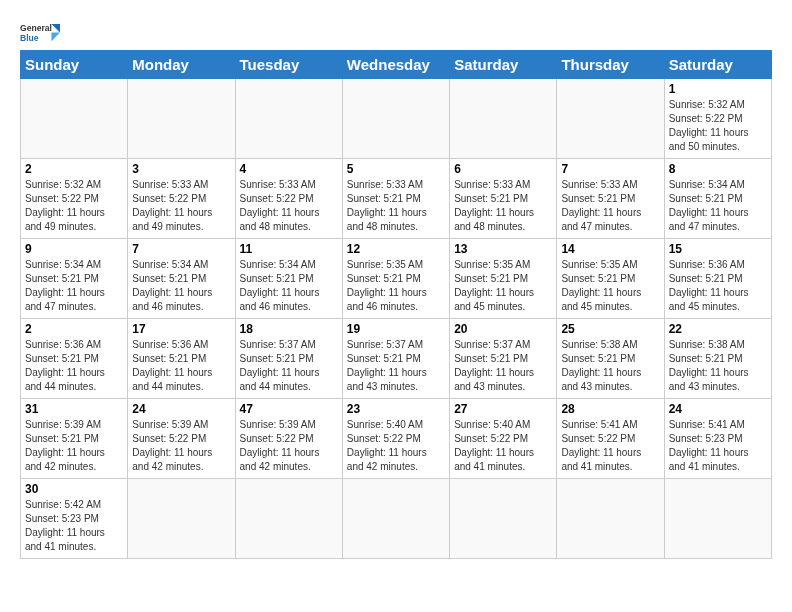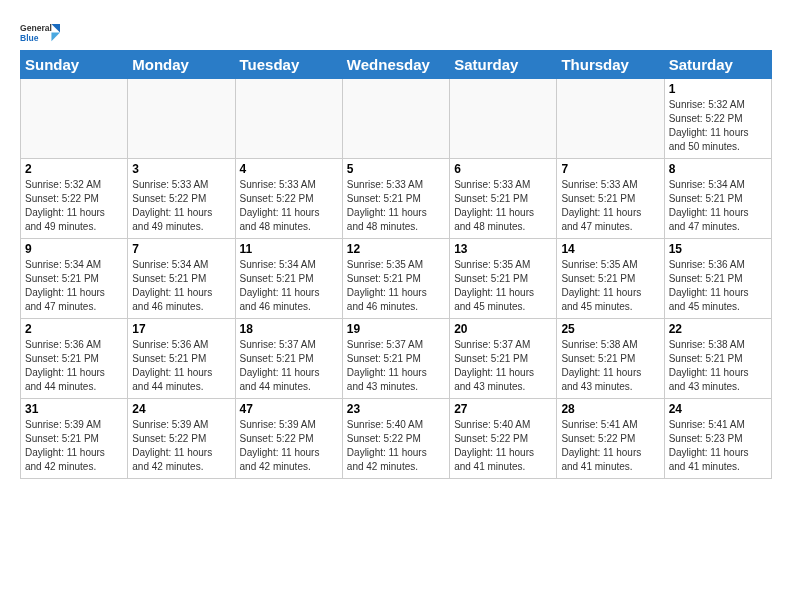--- a/index.html
+++ b/index.html
@@ -234,14 +234,26 @@
         </td>
         <td>
           <div class="day-number">28</div>
           <div class="day-info">Sunrise: 5:41 AM<br>Sunset: 5:22 PM<br>Daylight: 11 hours<br>and 41 minutes.</div>
         </td>
         <td>
           <div class="day-number">24</div>
           <div class="day-info">Sunrise: 5:41 AM<br>Sunset: 5:23 PM<br>Daylight: 11 hours<br>and 41 minutes.</div>
         </td>
       </tr>
+      <tr class="last-row">
+        <td>
+          <div class="day-number">30</div>
+          <div class="day-info">Sunrise: 5:42 AM<br>Sunset: 5:23 PM<br>Daylight: 11 hours<br>and 41 minutes.</div>
+        </td>
+        <td class="empty-cell"></td>
+        <td class="empty-cell"></td>
+        <td class="empty-cell"></td>
+        <td class="empty-cell"></td>
+        <td class="empty-cell"></td>
+        <td class="empty-cell"></td>
+      </tr>
     </tbody>
 </table>
 
 </body></html>

